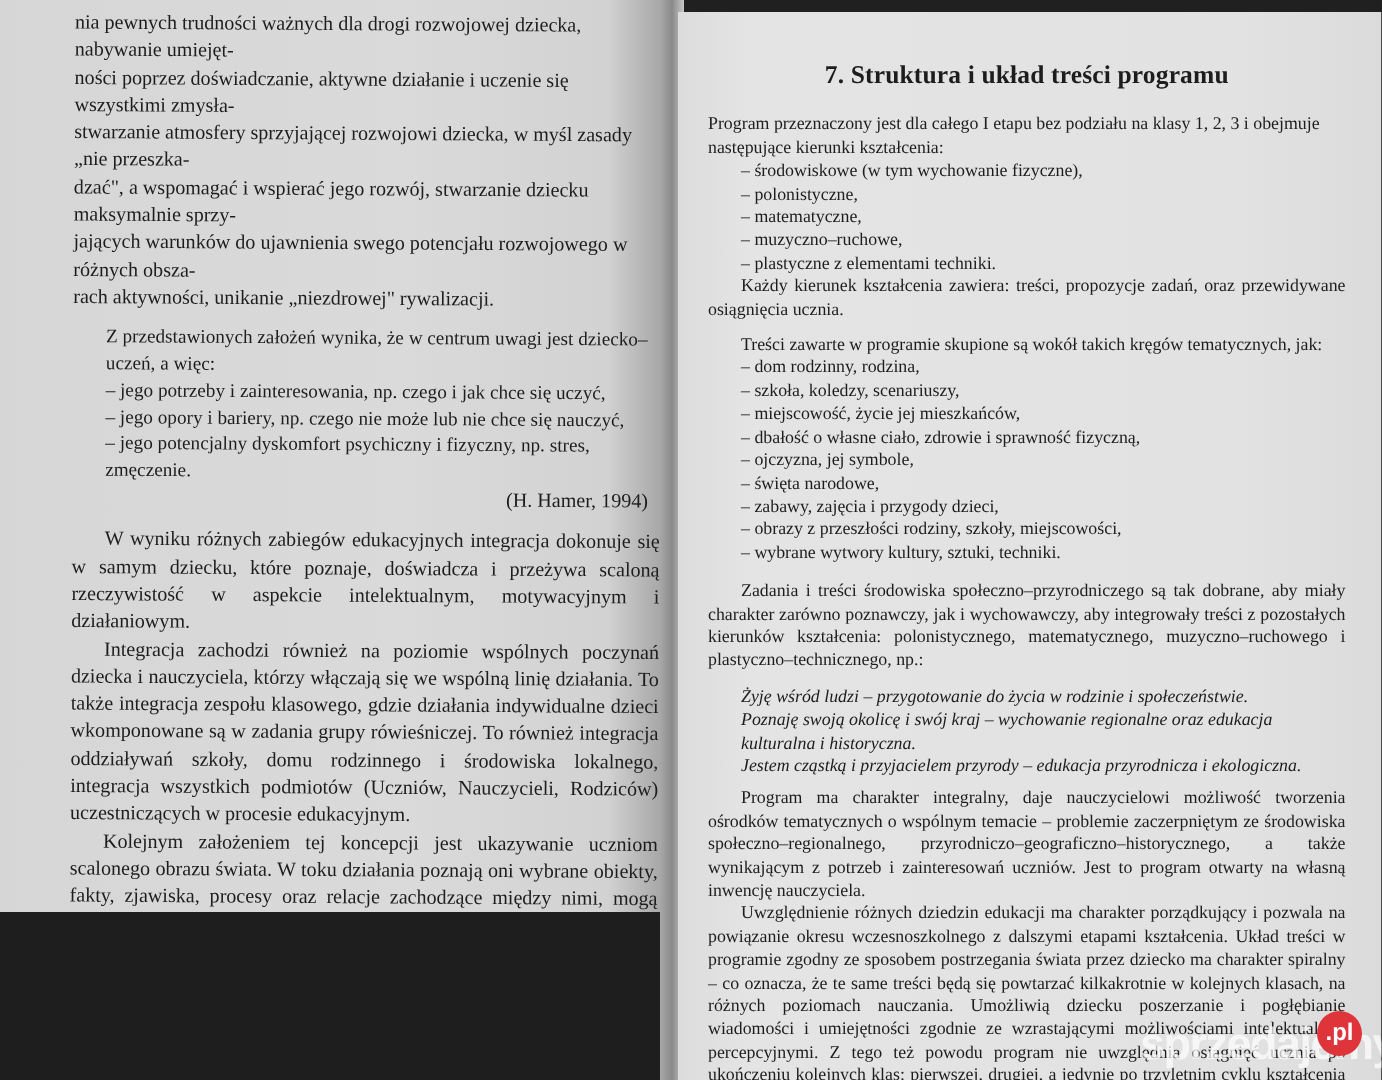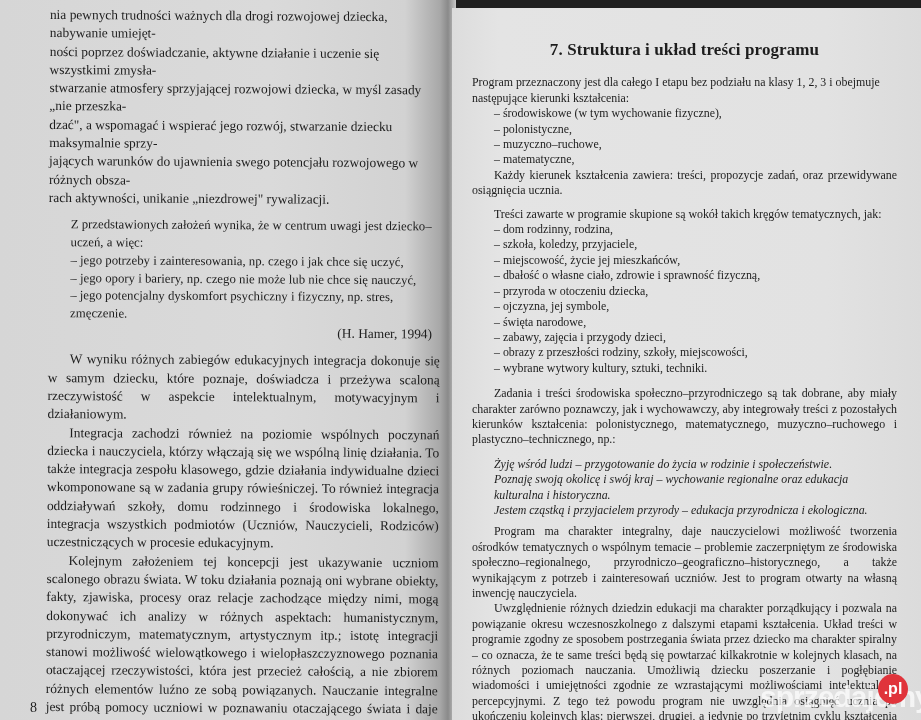--- a/index.html
+++ b/index.html
@@ -4,21 +4,21 @@
 <style>
   html, body { margin:0; padding:0; }
   body {
     width:921px; height:720px; overflow:hidden; position:relative;
     background:#1e1e1e;
     font-family:"Liberation Serif","DejaVu Serif",serif;
     color:#1d1d1d;
   }
   .spread { position:absolute; left:0; top:0; width:921px; height:720px; }
   .page-left {
-    position:absolute; left:0; top:0; width:450px; height:720px;
+    position:absolute; left:0; top:0; width:450px; height:608px;
     background:linear-gradient(to right,#d6d6d6 0%,#dadada 60%,#d2d2d2 90%,#9c9c9c 100%);
     overflow:hidden;
   }
   .page-right {
     position:absolute; left:452px; top:8px; width:469px; height:712px;
     background:linear-gradient(to right,#dcdcdc 0%,#e4e4e4 10%,#e2e2e2 80%,#dbdbdb 100%);
     overflow:hidden;
   }
   .gutter-shadow {
     position:absolute; left:440px; top:0; width:16px; height:720px;
@@ -94,32 +94,32 @@
 
   <div class="gutter-shadow"></div>
 
   <div class="page-right">
     <div class="right-text">
       <div class="heading">7. Struktura i układ treści programu</div>
       <p>Program przeznaczony jest dla całego I etapu bez podziału na klasy 1, 2, 3 i obejmuje następujące kierunki kształcenia:</p>
       <div class="list-r">
         <p>– środowiskowe (w tym wychowanie fizyczne),</p>
         <p>– polonistyczne,</p>
+        <p>– matematyczne,</p>
         <p>– muzyczno–ruchowe,</p>
-        <p>– matematyczne,</p>
+        <p>– plastyczne z elementami techniki.</p>
       </div>
       <p class="ind justify">Każdy kierunek kształcenia zawiera: treści, propozycje zadań, oraz przewidywane osiągnięcia ucznia.</p>
       <div class="gap" style="height:8px"></div>
       <p class="ind">Treści zawarte w programie skupione są wokół takich kręgów tematycznych, jak:</p>
       <div class="list-r">
         <p>– dom rodzinny, rodzina,</p>
-        <p>– szkoła, koledzy, przyjaciele,</p>
+        <p>– szkoła, koledzy, scenariuszy,</p>
         <p>– miejscowość, życie jej mieszkańców,</p>
         <p>– dbałość o własne ciało, zdrowie i sprawność fizyczną,</p>
-        <p>– przyroda w otoczeniu dziecka,</p>
         <p>– ojczyzna, jej symbole,</p>
         <p>– święta narodowe,</p>
         <p>– zabawy, zajęcia i przygody dzieci,</p>
         <p>– obrazy z przeszłości rodziny, szkoły, miejscowości,</p>
         <p>– wybrane wytwory kultury, sztuki, techniki.</p>
       </div>
       <div class="gap" style="height:10px"></div>
       <p class="ind justify">Zadania i treści środowiska społeczno–przyrodniczego są tak dobrane, aby miały charakter zarówno poznawczy, jak i wychowawczy, aby integrowały treści z pozostałych kierunków kształcenia: polonistycznego, matematycznego, muzyczno–ruchowego i plastyczno–technicznego, np.:</p>
       <div class="gap" style="height:9px"></div>
       <div>

